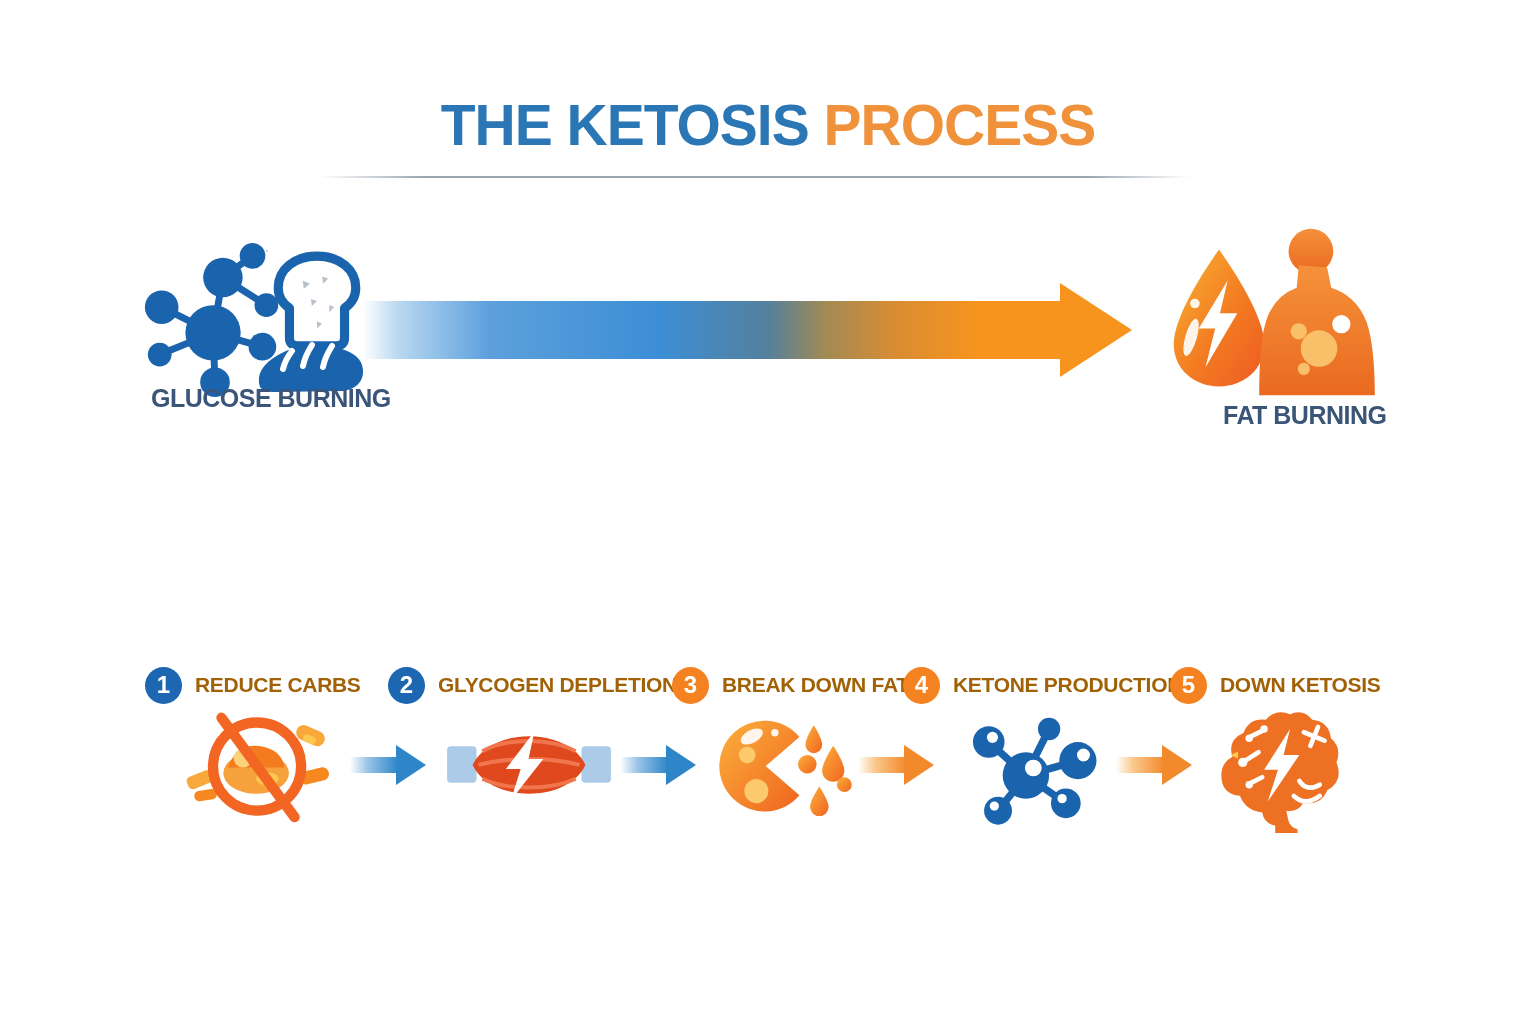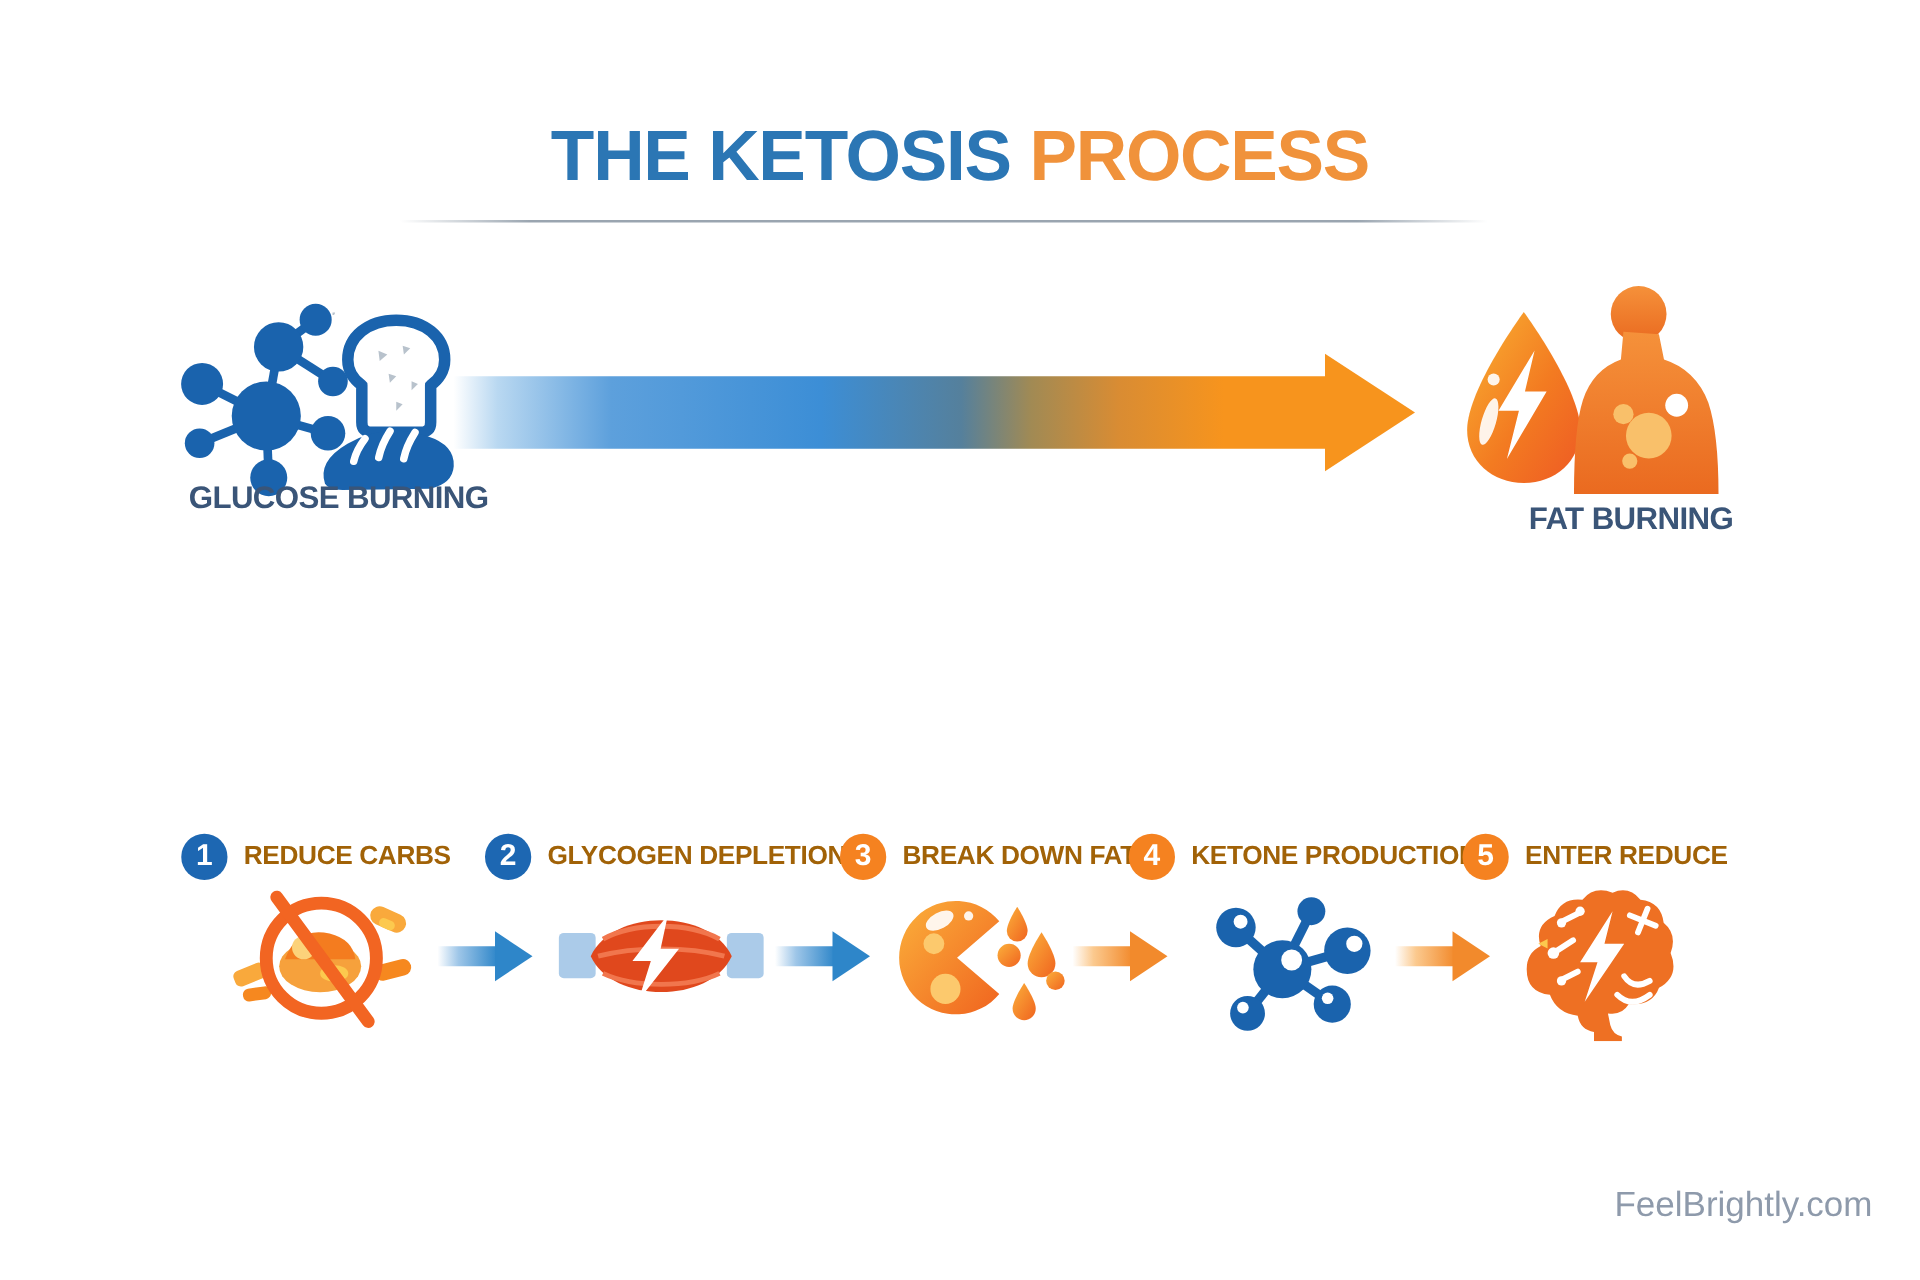--- a/index.html
+++ b/index.html
@@ -166,21 +166,21 @@
   <div class="step-header" style="left:672px; top:666px;">
     <div class="badge orange">3</div>
     <div class="step-label">BREAK DOWN FAT</div>
   </div>
   <div class="step-header" style="left:903px; top:666px;">
     <div class="badge orange">4</div>
     <div class="step-label">KETONE PRODUCTION</div>
   </div>
   <div class="step-header" style="left:1170px; top:666px;">
     <div class="badge orange">5</div>
-    <div class="step-label">ENTER REDUCE</div>
+    <div class="step-label">DOWN KETOSIS</div>
   </div>
 
   <svg class="icon-abs" style="left:183px; top:703px;" width="150" height="128" viewBox="0 0 160 135">
     <g>
       <rect x="4" y="74" width="28" height="14" rx="5" fill="#f9a93c" transform="rotate(-22 18 81)"></rect>
       <rect x="12" y="92" width="24" height="11" rx="5" fill="#f6881f" transform="rotate(-8 24 97)"></rect>
       <rect x="120" y="26" width="32" height="16" rx="8" fill="#f9a93c" transform="rotate(24 136 34)"></rect>
       <rect x="124" y="70" width="32" height="14" rx="7" fill="#f6881f" transform="rotate(-14 140 77)"></rect>
       <rect x="128" y="34" width="14" height="8" rx="4" fill="#fcc94e" transform="rotate(24 135 38)"></rect>
     </g>
@@ -283,15 +283,14 @@
   </div>
   <div class="mini-arrow orange" style="left:858px; top:745px;">
     <div class="shaft"></div>
       <div class="head"></div>
   </div>
   <div class="mini-arrow orange" style="left:1116px; top:745px;">
     <div class="shaft"></div>
       <div class="head"></div>
   </div>
 
-  <div class="watermark">FeelBrightly.com</div>
 
 </div>
 
 </body></html>

